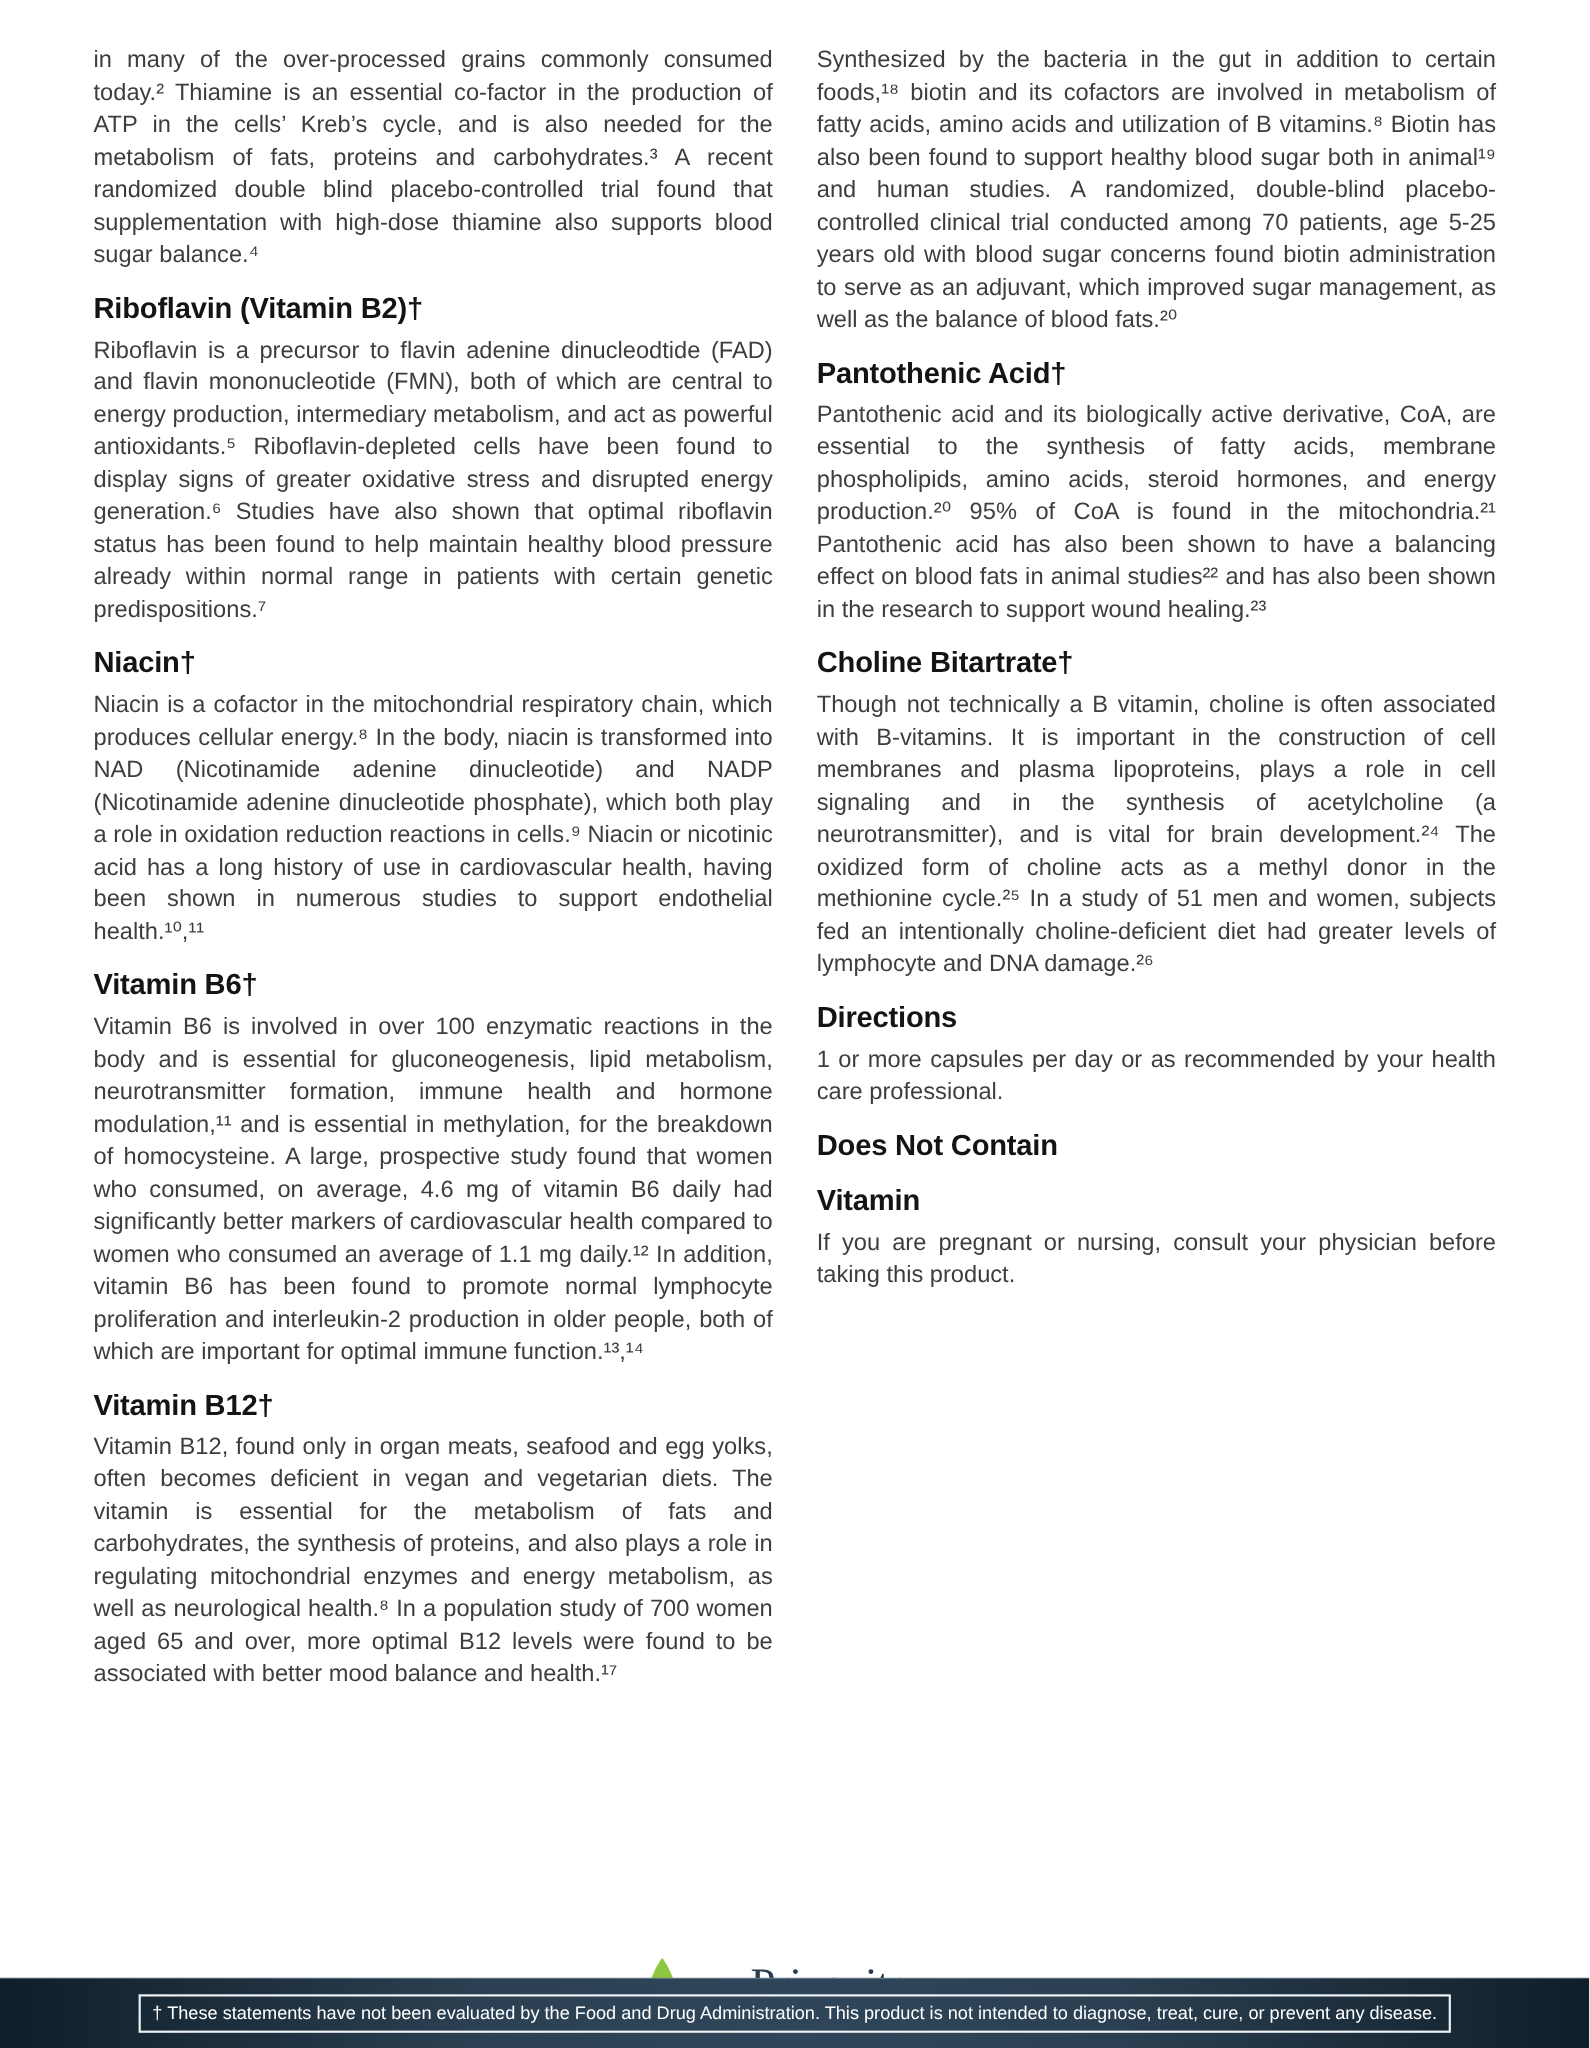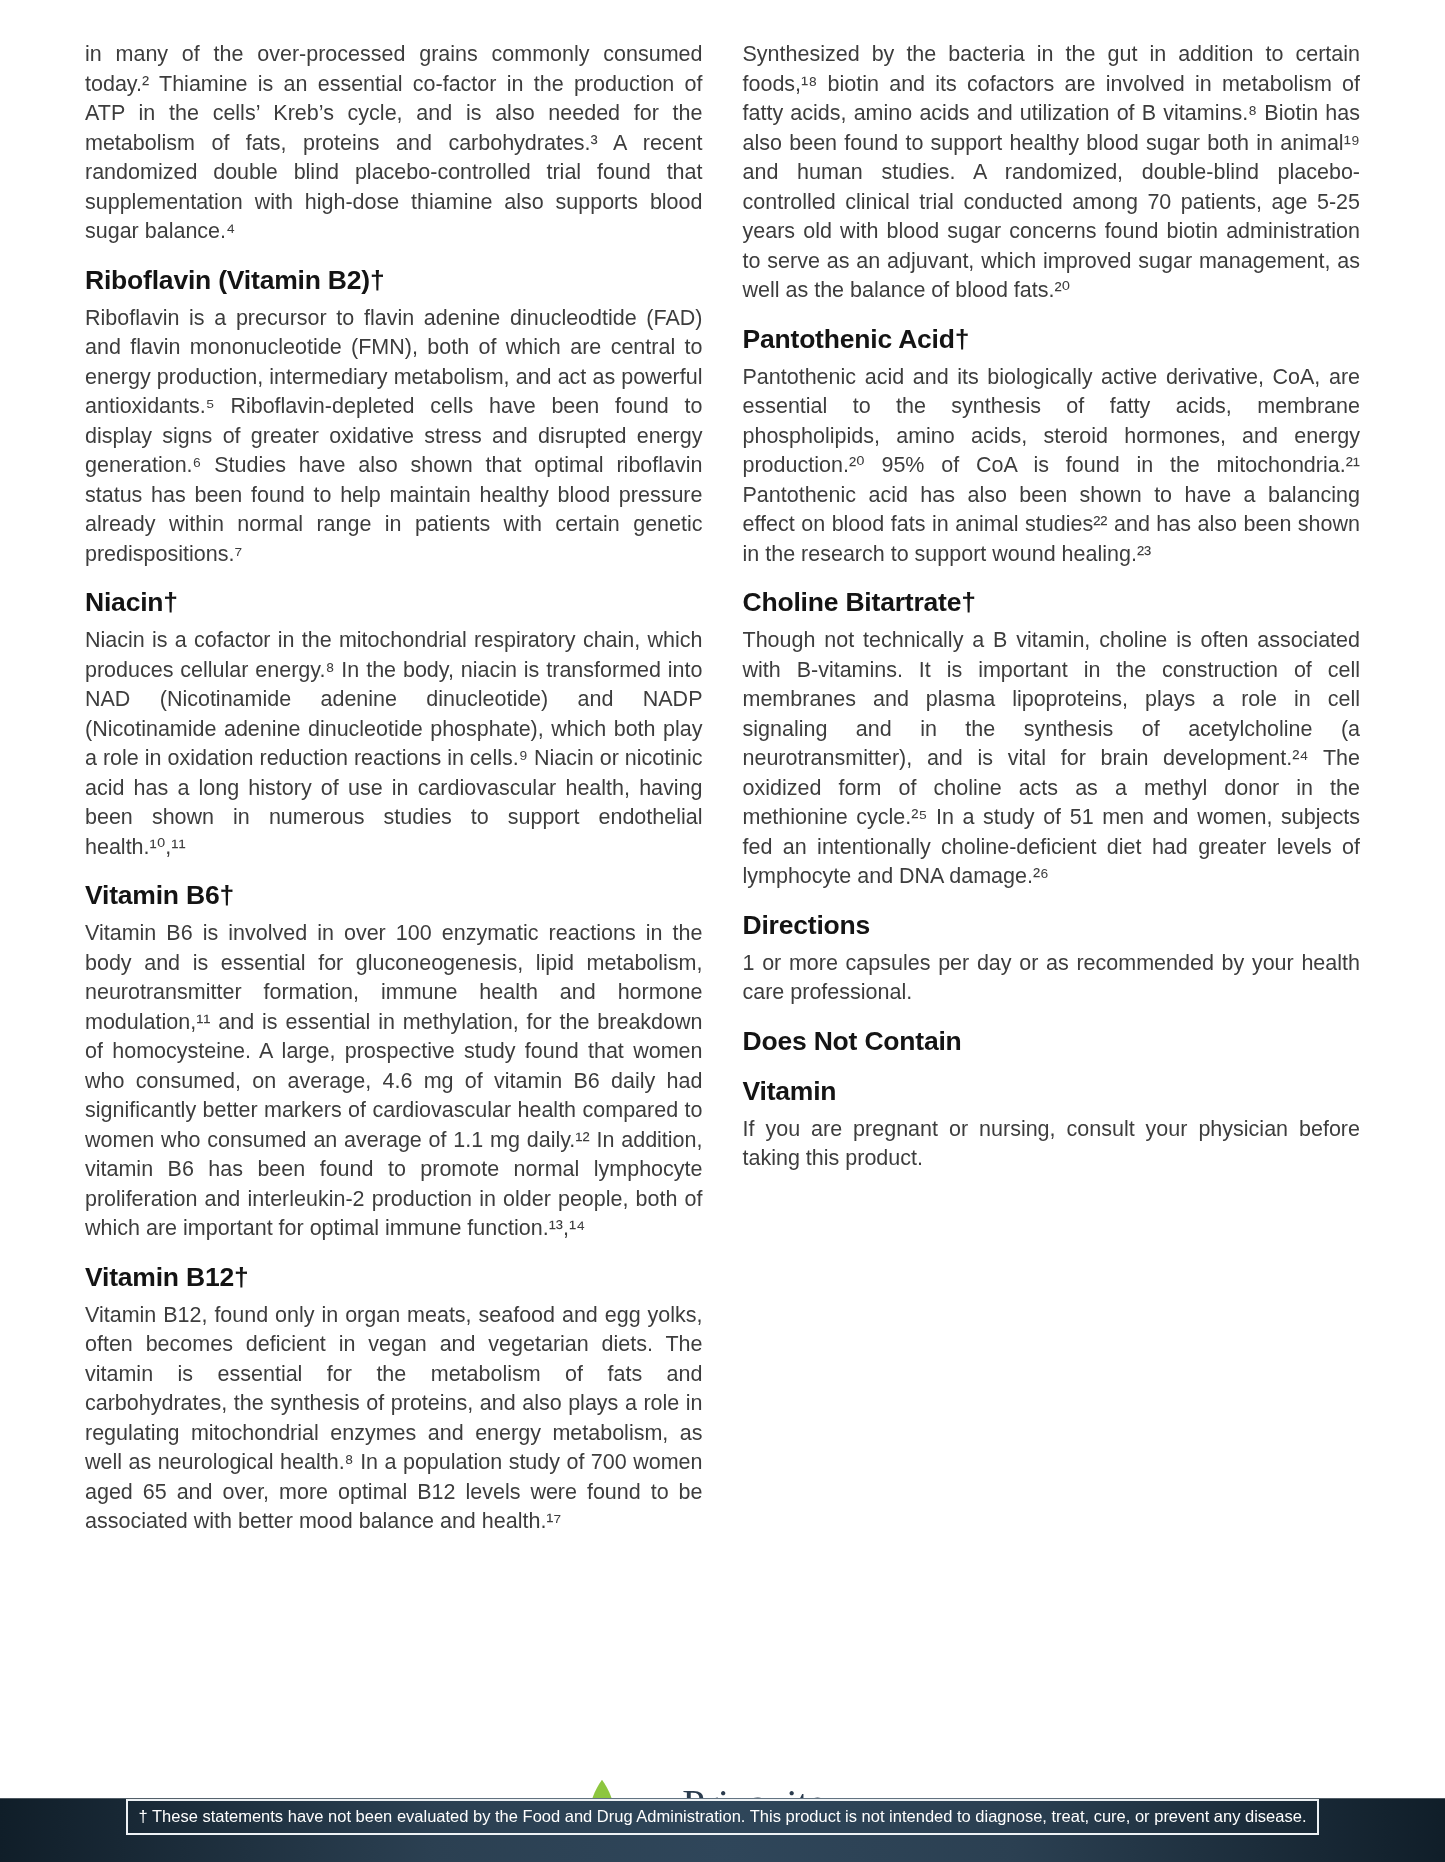--- a/index.html
+++ b/index.html
@@ -64,21 +64,21 @@
   }
   .footer-bar {
     position: absolute;
     left: 0;
     bottom: 0;
     width: 100%;
     height: 63px;
     background: linear-gradient(to right, #101e29 0%, #2b4052 30%, #2f465a 50%, #2b4052 70%, #101e29 100%);
     border-top: 1px solid rgba(255,255,255,0.25);
     display: flex;
-    align-items: flex-start;
+    align-items: center;
     justify-content: center;
   }
   .disclaimer-box {
     border: 2px solid #eef2f5;
     color: #ffffff;
     font-size: 16.5px;
     line-height: 1.2;
     padding: 6px 11px;
     white-space: nowrap;
   }

